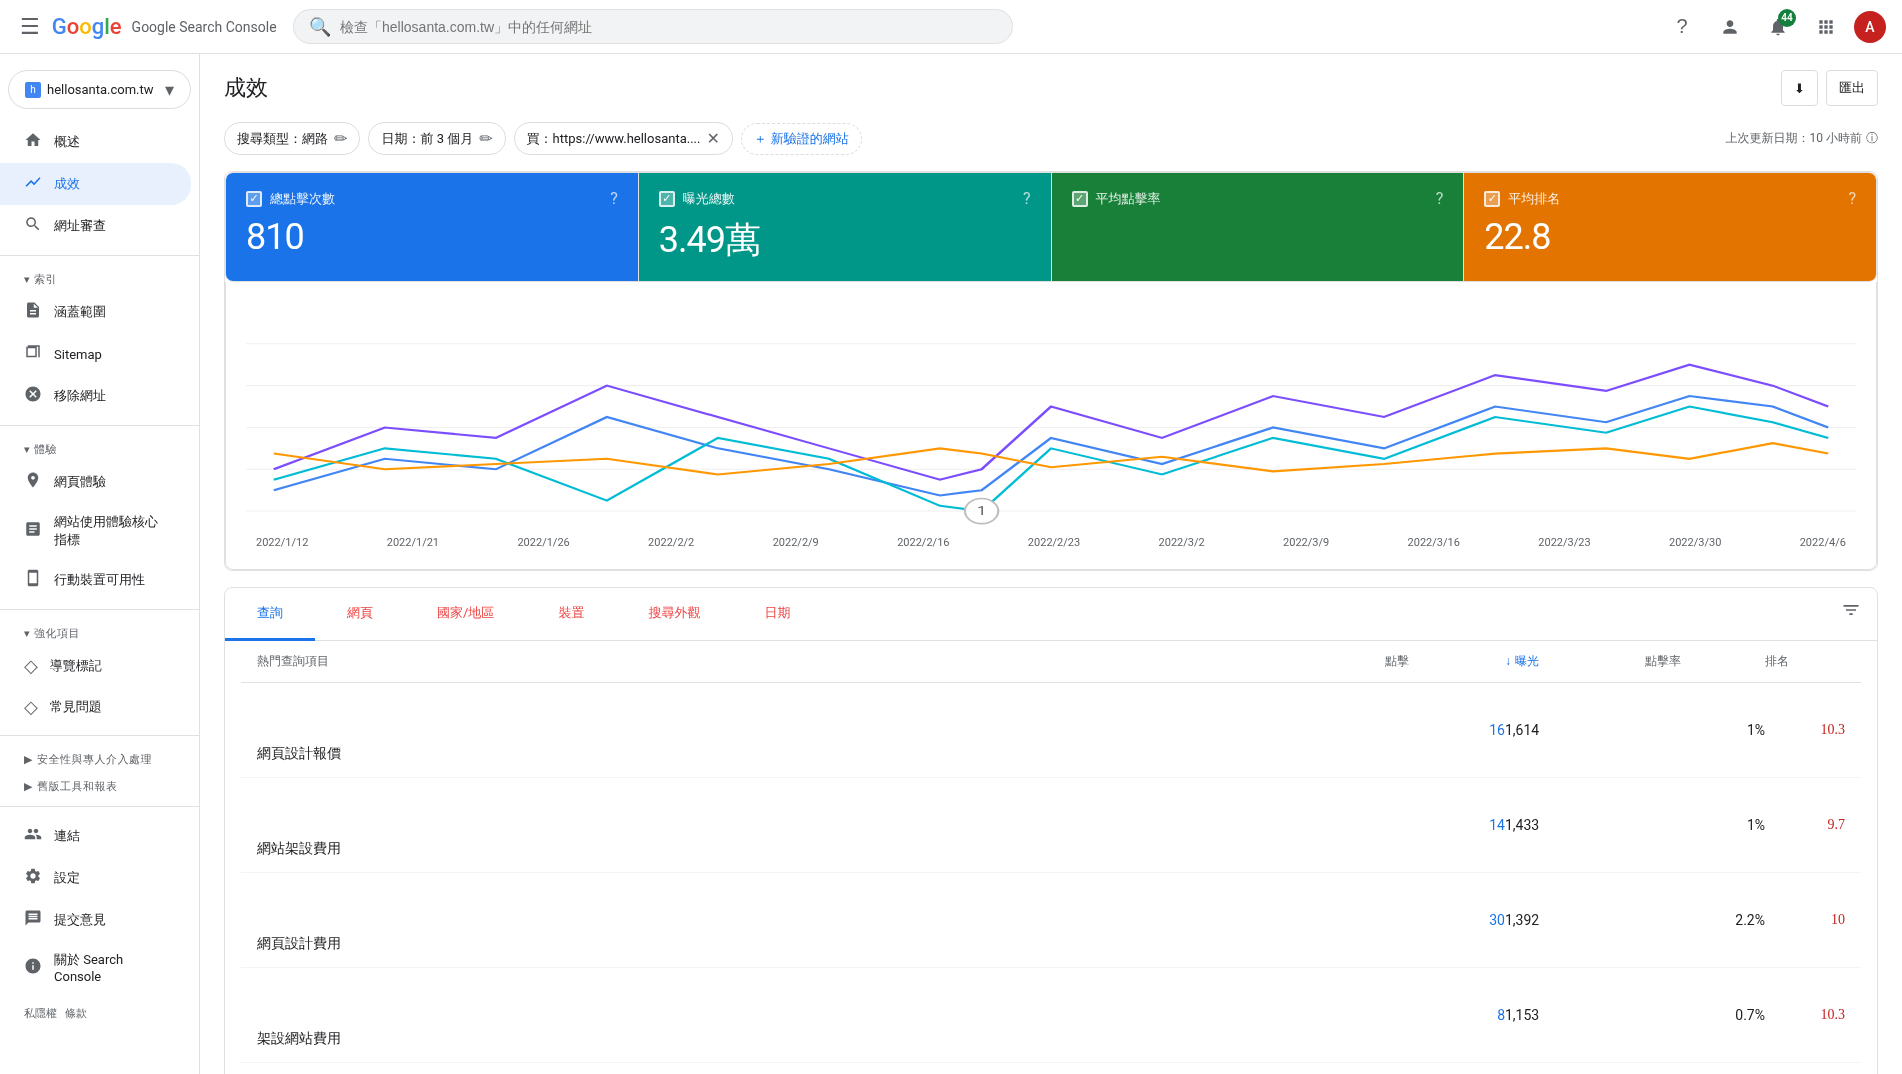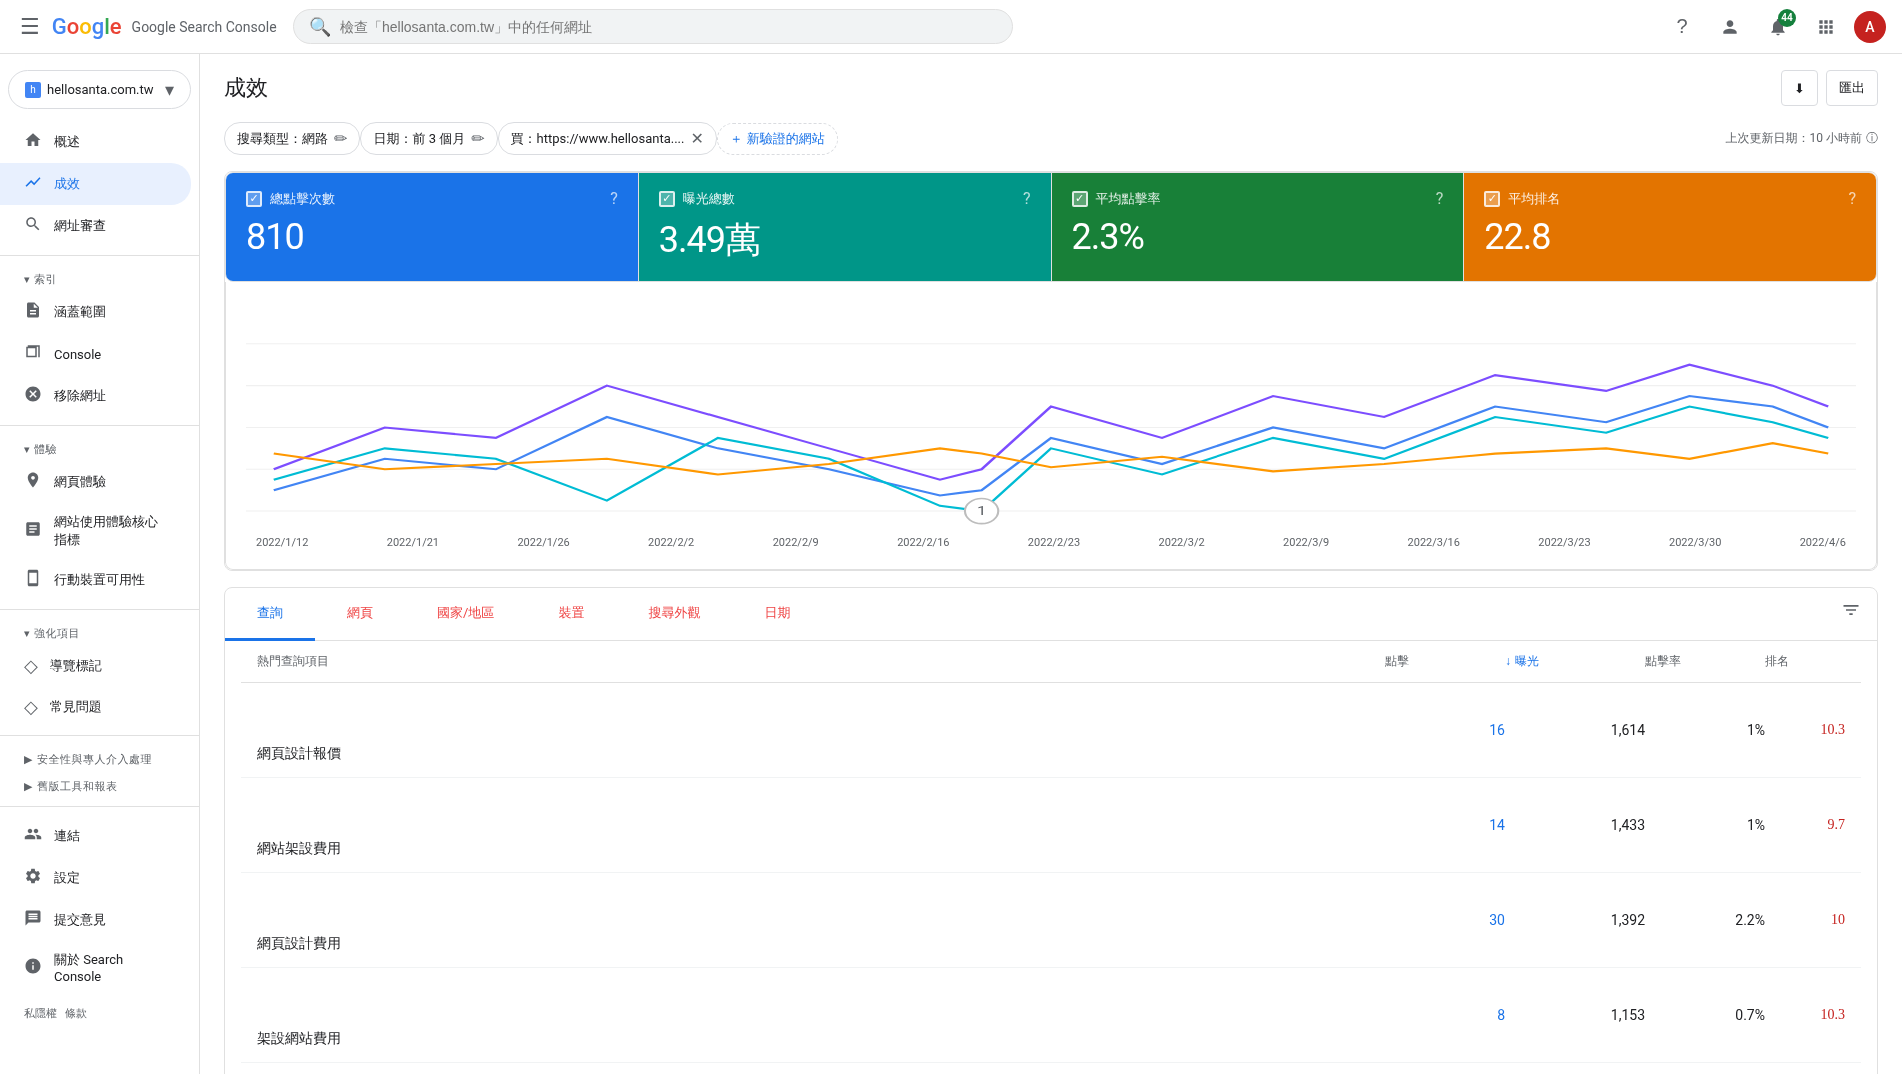--- a/index.html
+++ b/index.html
@@ -204,20 +204,21 @@
       cursor: pointer;
       background: white;
       font-size: 13px;
       color: #202124;
     }
 
     
     .filter-bar {
       display: flex;
       align-items: center;
+      gap: 8px;
       margin-bottom: 16px;
       flex-wrap: wrap;
     }
     .filter-chip {
       display: flex;
       align-items: center;
       gap: 6px;
       padding: 6px 12px;
       border: 1px solid #dadce0;
       border-radius: 16px;
@@ -367,21 +368,21 @@
     .table-row {
       display: grid;
       grid-template-columns: 1fr 120px 140px 120px 80px;
       padding: 14px 16px;
       border-bottom: 1px solid #f1f3f4;
       font-size: 14px;
       align-items: center;
     }
     .query-text { color: #202124; margin-top: 48px; }
     .val-clicks { color: #1a73e8; text-align: right; }
-    .val-impressions { color: #202124; text-align: right; }
+    .val-impressions { color: #202124; text-align: left; }
     .val-ctr { color: #202124; text-align: right; }
     .val-position { color: #c5221f; text-align: right; font-family: Liberation Serif, serif; }
 
     
     .chart-svg { width: 100%; height: 100%; }
     
     
     .x-labels {
       display: flex;
       justify-content: space-between;
@@ -480,21 +481,21 @@
           </svg>
       </span>
       <span>涵蓋範圍</span>
     </div>
     <div class="nav-item">
       <span class="nav-icon">
         <svg width="18" height="18" viewBox="0 0 24 24" fill="#5f6368">
             <path d="M17 5H3v14h14V5zm-2 12H5V7h10v10zm4-14H5v2h14v14h2V3z"></path>
           </svg>
       </span>
-      <span>Console</span>
+      <span>Sitemap</span>
     </div>
     <div class="nav-item">
       <span class="nav-icon">
         <svg width="18" height="18" viewBox="0 0 24 24" fill="#5f6368">
             <path d="M12 2C6.48 2 2 6.48 2 12s4.48 10 10 10 10-4.48 10-10S17.52 2 12 2zm5 13.59L15.59 17 12 13.41 8.41 17 7 15.59 10.59 12 7 8.41 8.41 7 12 10.59 15.59 7 17 8.41 13.41 12 17 15.59z"></path>
           </svg>
       </span>
       <span>移除網址</span>
     </div>
 
@@ -651,21 +652,20 @@
             <span class="metric-help">?</span>
           </div>
           <div class="metric-value">3.49萬</div>
         </div>
         <div class="metric-card green">
           <div class="metric-header">
             <div class="metric-checkbox">✓</div>
             <span class="metric-label">平均點擊率</span>
             <span class="metric-help">?</span>
           </div>
-          <div class="metric-value">2.3%</div>
         </div>
         <div class="metric-card orange">
           <div class="metric-header">
             <div class="metric-checkbox">✓</div>
             <span class="metric-label">平均排名</span>
             <span class="metric-help">?</span>
           </div>
           <div class="metric-value">22.8</div>
         </div>
       </div>

